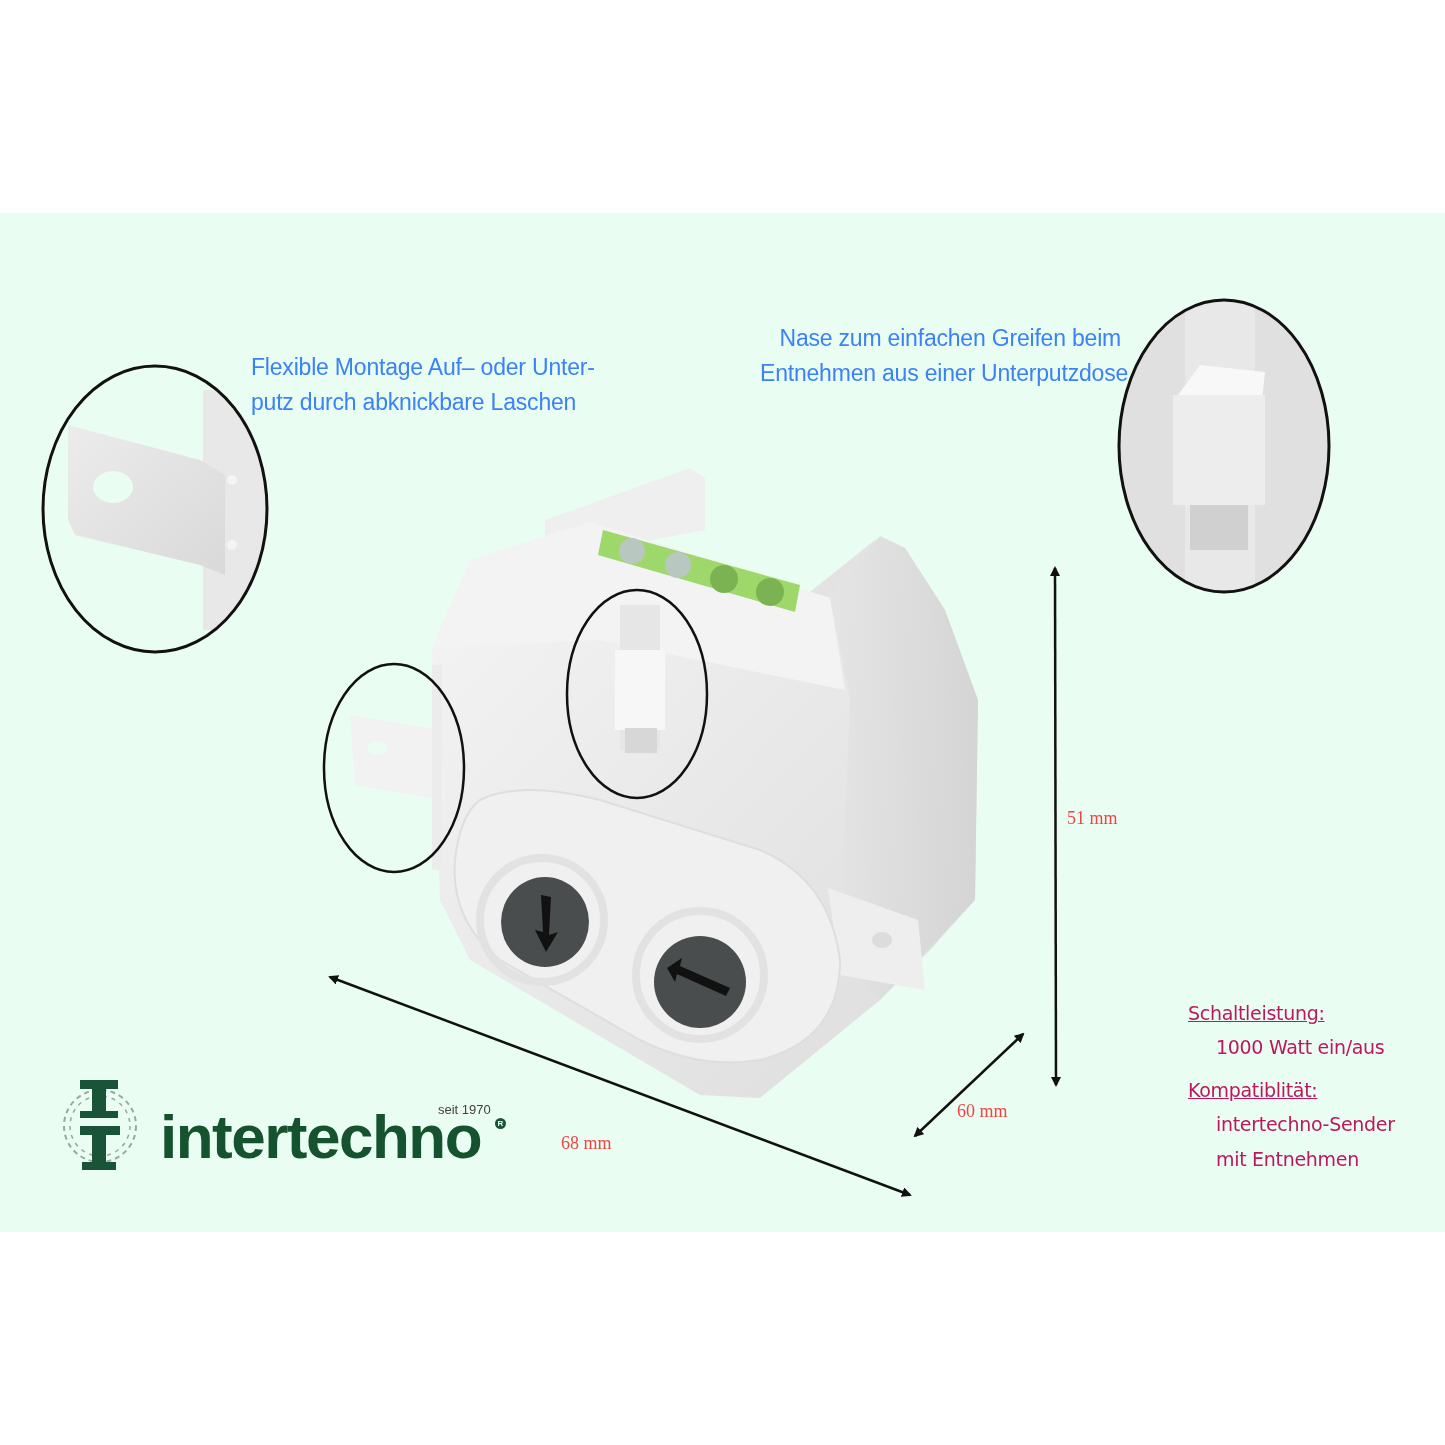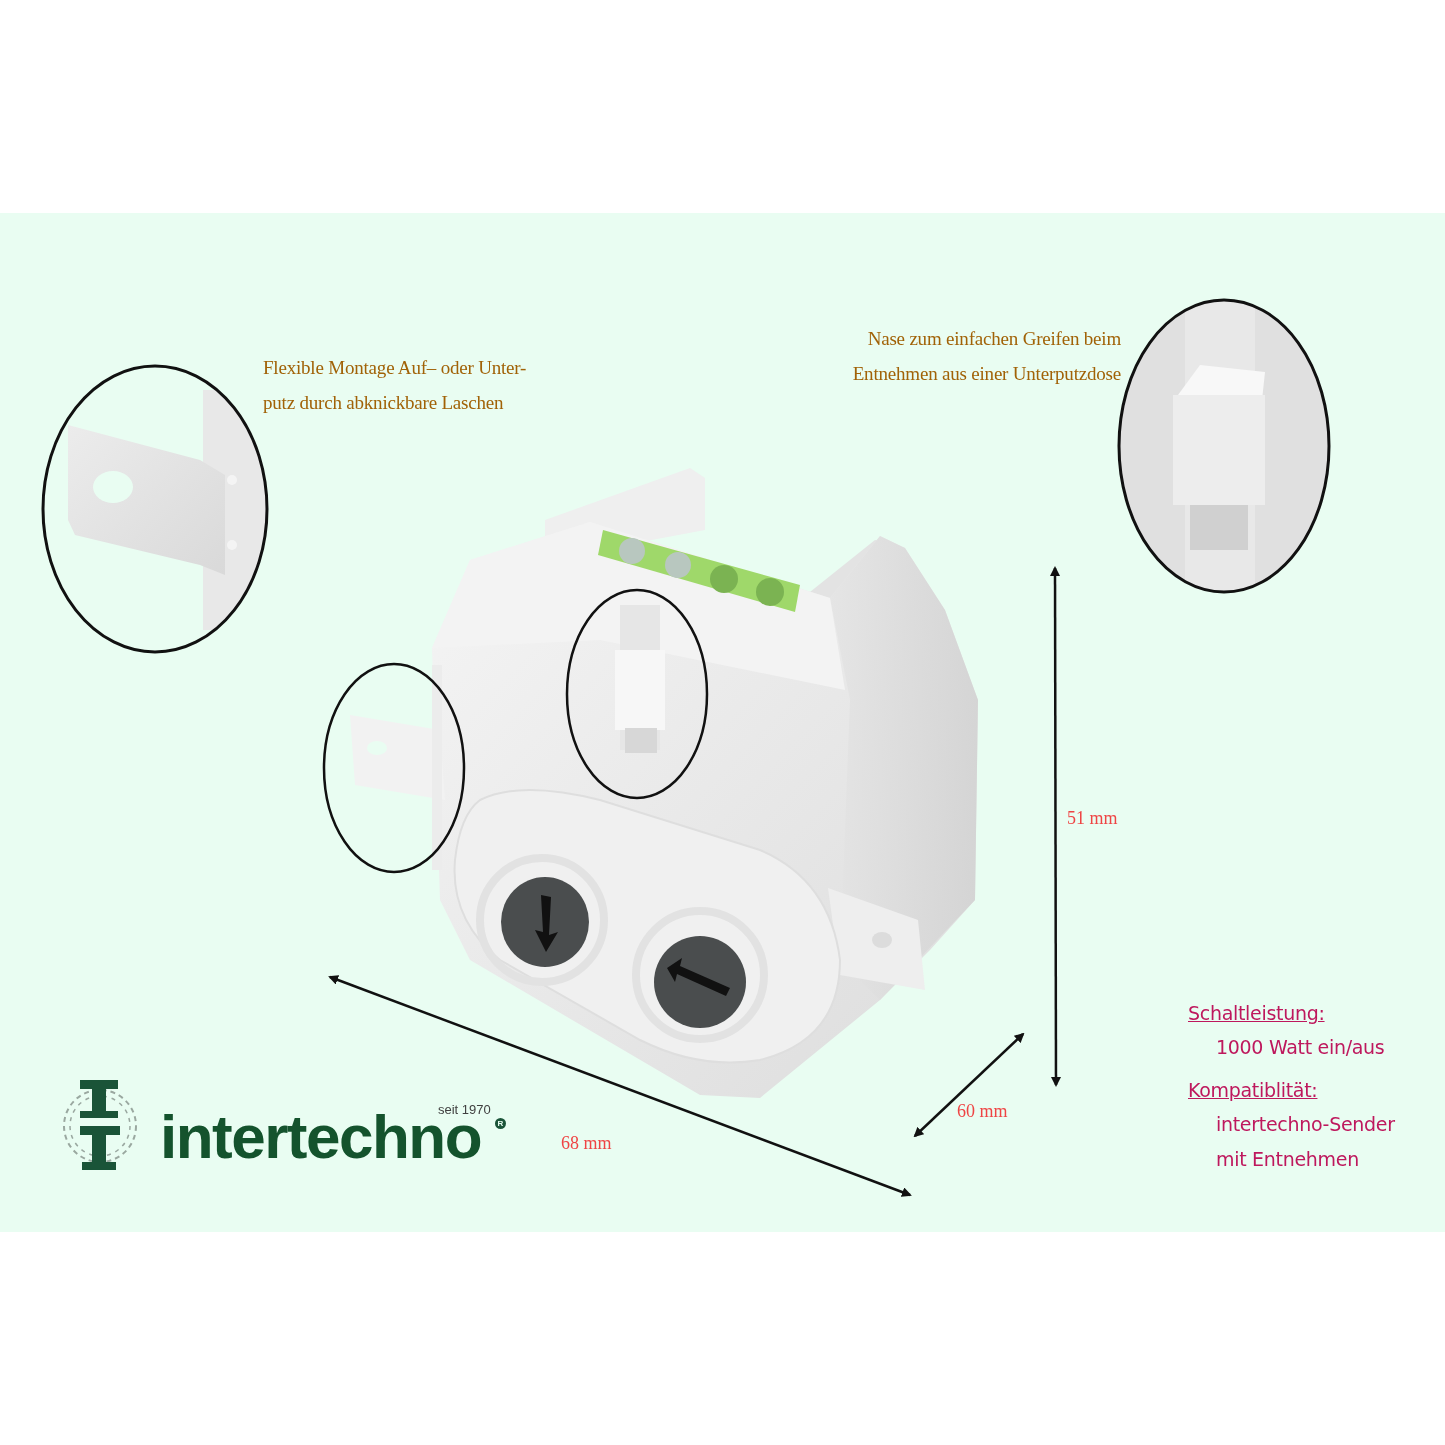--- a/index.html
+++ b/index.html
@@ -6,24 +6,24 @@
     body {
       width: 1445px; height: 1445px; background: #ffffff; position: relative; overflow: hidden;
       font-family: "DejaVu Sans", sans-serif;
     }
     .band {
       position: absolute; left: 0; top: 213px; width: 1445px; height: 1019px;
       background: #e9fdf2;
     }
     svg.art { position: absolute; left: 0; top: 0; width: 1445px; height: 1445px; }
     .txt {
-      position: absolute; color: #a16207; font-size: 19px; line-height: 35px;
-      font-family: Liberation Serif, serif; letter-spacing: -0.2px; white-space: nowrap;
+      position: absolute; color: #3b82f6; font-size: 23px; line-height: 35px;
+      font-family: Liberation Sans, sans-serif; letter-spacing: -0.2px; white-space: nowrap;
     }
-    .callout-left { left: 251px; top: 350px; margin-left: 12px; }
+    .callout-left { left: 251px; top: 350px; }
     .callout-right { left: 760px; top: 321px; text-align: right; width: 361px; }
     .dim { position: absolute; color: #ef4444; font-size: 18px; font-family: Liberation Serif, serif; white-space: nowrap; }
     .dim-h { left: 1067px; top: 808px; }
     .dim-d { left: 957px; top: 1101px; }
     .dim-w { left: 561px; top: 1097px; margin-top: 36px; }
     .specs { position: absolute; left: 1188px; top: 996px; color: #be185d; font-size: 19px; font-family: "DejaVu Sans", sans-serif; letter-spacing: -0.3px; }
     .specs .hd { text-decoration: underline; line-height: 34px; white-space: nowrap; }
     .specs .val { line-height: 35px; white-space: nowrap; margin-left: 28px; }
     .specs .gap { height: 8px; }
     .logo { position: absolute; left: 58px; top: 1078px; width: 460px; height: 100px; }

